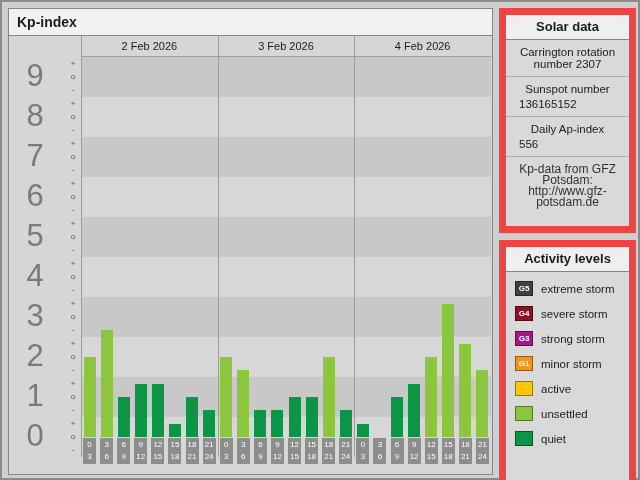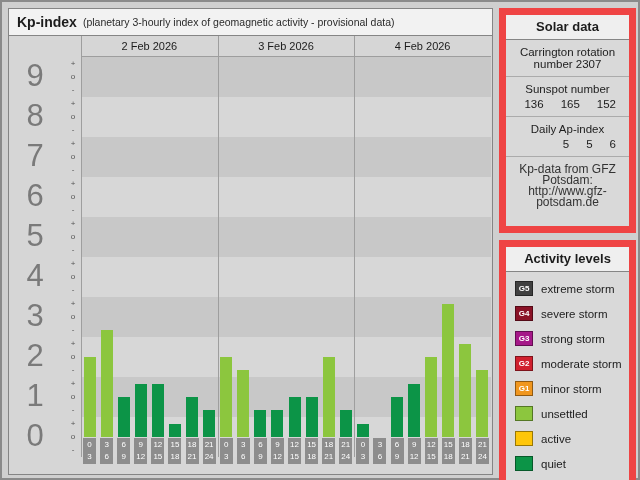--- a/index.html
+++ b/index.html
@@ -33,36 +33,35 @@
   .rpanel{position:absolute;left:497px;width:137px;box-sizing:border-box;
           border:7px solid #ef4444;background:#d9d9d9;}
   .solar{top:6px;height:225px;}
   .legend{top:238px;height:305px;}
   .panel-header{height:24px;line-height:24px;text-align:center;font-size:13px;font-weight:bold;
                 color:#1c1c1c;background:#efefef;border-bottom:1px solid #858585;}
   .sec{border-bottom:1px solid #ababab;padding:6px 3px;text-align:center;
        font-size:11.5px;color:#1c1c1c;}
   .sec.last{border-bottom:none;}
   .sec.small{font-size:12px;color:#333333;padding:7px 2px;line-height:11px;}
-  .vals{display:flex;justify-content:flex-end;padding:3px 10px 0 10px;gap:17px;}
+  .vals{display:flex;justify-content:flex-start;padding:3px 10px 0 10px;}
   .lrow{display:flex;align-items:center;height:25px;padding-left:9px;}
   .swatch{width:18px;height:15px;box-sizing:border-box;border:1px solid rgba(0,0,0,0.4);
           margin-right:8px;display:flex;align-items:center;justify-content:center;
           font-size:8px;font-weight:bold;color:#ffffff;flex:0 0 auto;}
   .llabel{font-size:11.5px;color:#1c1c1c;}
 </style>
 </head>
 <body>
 
 <div class="page">
 
   <div class="left-panel">
     <div class="title-bar">
       <span class="t-main">Kp-index</span>
-      <span class="t-sub">(planetary 3-hourly index of geomagnetic activity - provisional data)</span>
     </div>
     <div class="chart-region">
       <div class="plot">
           <div class="band" style="top: 0px; background: rgb(200, 200, 200);"></div>
           <div class="band" style="top: 40px; background: rgb(215, 215, 215);"></div>
           <div class="band" style="top: 80px; background: rgb(200, 200, 200);"></div>
           <div class="band" style="top: 120px; background: rgb(215, 215, 215);"></div>
           <div class="band" style="top: 160px; background: rgb(200, 200, 200);"></div>
           <div class="band" style="top: 200px; background: rgb(215, 215, 215);"></div>
           <div class="band" style="top: 240px; background: rgb(200, 200, 200);"></div>
@@ -227,35 +226,31 @@
         </div>
         <div class="lrow">
           <div class="swatch" style="background: rgb(138, 18, 38);">G4</div>
           <div class="llabel">severe storm</div>
         </div>
         <div class="lrow">
           <div class="swatch" style="background: rgb(165, 23, 136);">G3</div>
           <div class="llabel">strong storm</div>
         </div>
         <div class="lrow">
-          <div class="swatch" style="background: rgb(208, 32, 46);">G2</div>
-          <div class="llabel">moderate storm</div>
-        </div>
-        <div class="lrow">
           <div class="swatch" style="background: rgb(240, 150, 30);">G1</div>
           <div class="llabel">minor storm</div>
         </div>
         <div class="lrow">
+          <div class="swatch" style="background: rgb(254, 198, 10);"></div>
+          <div class="llabel">active</div>
+        </div>
+        <div class="lrow">
           <div class="swatch" style="background: rgb(140, 198, 62);"></div>
           <div class="llabel">unsettled</div>
         </div>
         <div class="lrow">
-          <div class="swatch" style="background: rgb(254, 198, 10);"></div>
-          <div class="llabel">active</div>
-        </div>
-        <div class="lrow">
           <div class="swatch" style="background: rgb(12, 148, 71);"></div>
           <div class="llabel">quiet</div>
         </div>
       </div>
   </div>
 
 </div>
 
 </body></html>

